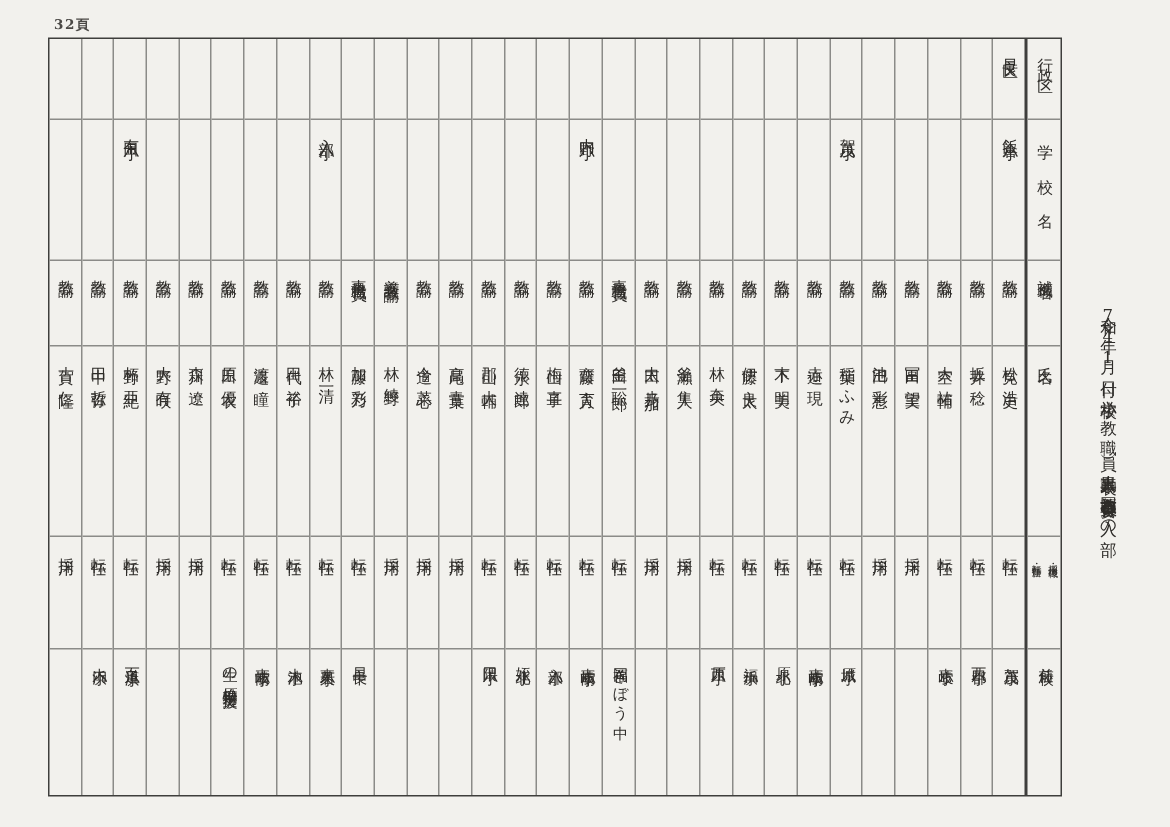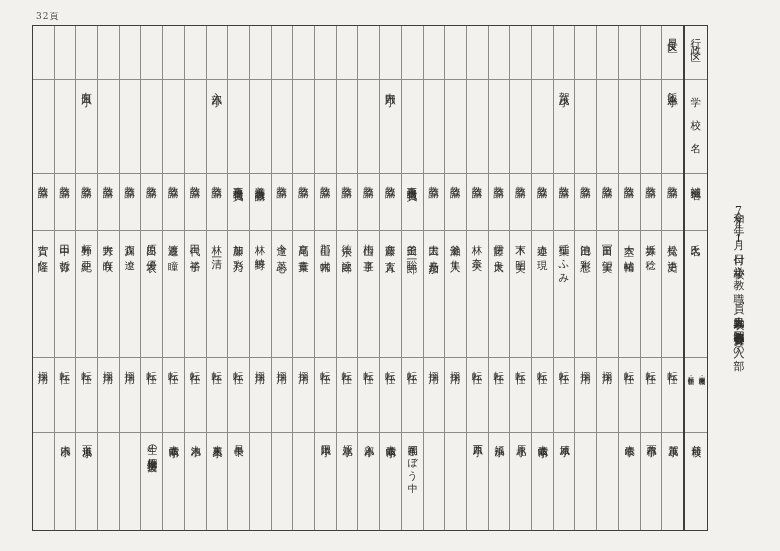--- a/index.html
+++ b/index.html
@@ -11,21 +11,21 @@
   *{box-sizing:border-box;margin:0;padding:0;}
   html,body{width:780px;height:551px;overflow:hidden;}
   body{
     background:var(--paper);
     font-family:"DejaVu Serif","Liberation Serif",serif;
     color:var(--text);
     position:relative;
   }
   .page-number{
     position:absolute;left:36px;top:10px;
-    font-size:9px;letter-spacing:1px;color:#4a4845;
+    font-size:9px;letter-spacing:1px;color:#4a4845;font-weight:bold;
   }
   
   .doc-title{
     position:absolute;top:27px;right:36px;height:500px;width:30px;
     writing-mode:vertical-rl;text-orientation:upright;
     font-size:11px;line-height:1;letter-spacing:0.5px;
     display:flex;justify-content:center;
   }
   
   .table{

